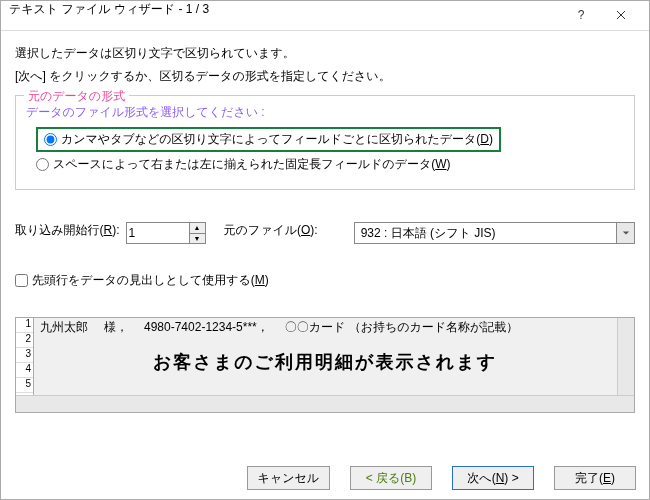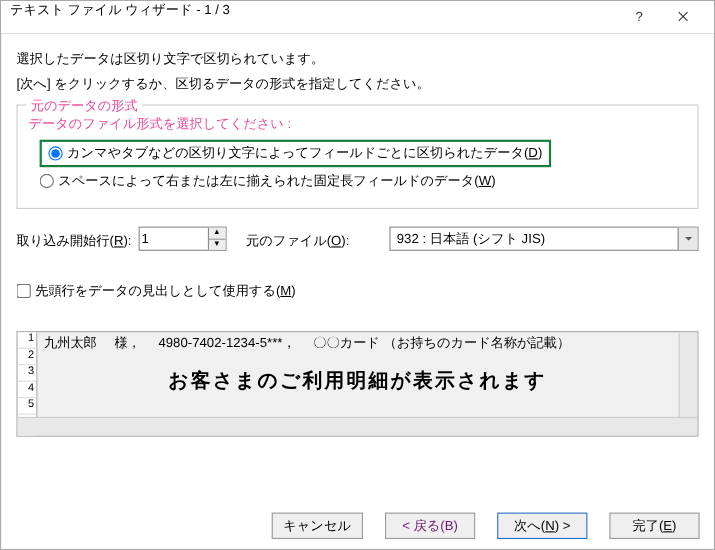--- a/index.html
+++ b/index.html
@@ -5,27 +5,27 @@
 *{box-sizing:border-box;margin:0;padding:0;font-family:"Meiryo UI","MS PGothic",sans-serif;font-size:12px;color:#000}
 body{background:#fff;width:650px;height:500px;overflow:hidden;border:1px solid #aaa}
 .titlebar{height:30px;background:#fff;display:flex;padding:0 8px;border-bottom:1px solid #ddd}
 .titlebar .title{flex:1;font-size:12px}
 .titlebar .tbtn{width:40px;height:28px;display:flex;align-items:center;justify-content:center;color:#333}
 .titlebar .tbtn svg{width:10px;height:10px;stroke:#333;stroke-width:1;fill:none}
 .content{padding:10px 14px 0 14px}
 .msg{margin:4px 0 6px 0}
 .fieldset{border:1px solid #ccc;padding:8px 10px 12px 10px;position:relative;margin-top:10px}
 .legend{position:absolute;top:-8px;left:8px;background:#fff;padding:0 4px;color:#ec4899}
-.ftxt{color:#ec4899;margin-bottom:6px}
+.ftxt{color:#8b5cf6;margin-bottom:6px}
 .radio-row{display:flex;align-items:center;margin:4px 0 4px 10px}
 .radio-row input{margin-right:4px}
 .redbox{border:2px solid #15803d;padding:2px 6px;display:inline-flex;align-items:center}
 .rlabel{color:#000}
 .rlabel .u{text-decoration:underline}
-.row{display:flex;align-items:flex-end;margin-top:16px}
+.row{display:flex;align-items:flex-start;margin-top:32px}
 .lbl{margin-right:6px}
 .spin{width:80px;height:22px;border:1px solid #888;display:flex;align-items:center;padding:0 2px;position:relative;background:#fff}
 .spin input{border:none;width:56px;outline:none}
 .spin .arrows{position:absolute;right:0;top:0;width:16px;height:100%;display:flex;flex-direction:column}
 .spin .arrows div{flex:1;border-left:1px solid #888;display:flex;align-items:center;justify-content:center;font-size:7px;background:#eee;border-bottom:1px solid #888}
 .spin .arrows div:last-child{border-bottom:none}
 .combo{height:22px;border:1px solid #888;display:flex;align-items:center;background:#fff;position:relative}
 .combo span{padding:0 6px;flex:1}
 .combo .dd{width:18px;height:100%;border-left:1px solid #888;background:#e8e8e8;display:flex;align-items:center;justify-content:center}
 .combo .dd svg{width:8px;height:8px;fill:#555}
@@ -34,21 +34,21 @@
 .preview{margin-top:28px;border:1px solid #aaa;height:96px;background:#f0f0f0;position:relative;overflow:hidden}
 .preview .gutter{position:absolute;left:0;top:0;width:18px;height:100%;background:#fff;border-right:1px solid #aaa}
 .preview .gutter div{height:15px;font-size:10px;text-align:right;padding-right:2px;color:#000;border-bottom:1px solid #ddd}
 .preview .line1{position:absolute;left:24px;top:1px;font-size:11px;white-space:nowrap}
 .preview .line1 span{margin-right:16px}
 .preview .big{position:absolute;left:0;right:0;top:32px;text-align:center;font-size:18px;font-weight:bold;letter-spacing:2px}
 .preview .sb{position:absolute;right:0;top:0;width:17px;bottom:17px;background:#e8e8e8;border-left:1px solid #ccc}
 .preview .sbh{position:absolute;left:0;right:0;bottom:0;height:17px;background:#e8e8e8;border-top:1px solid #ccc}
 .btnbar{position:absolute;bottom:10px;right:14px;display:flex;gap:20px}
 .btn{min-width:82px;height:24px;border:1px solid #999;background:#efefef;display:flex;align-items:center;justify-content:center;padding:0 10px;cursor:pointer}
-.btn.disabled{color:#701a75;cursor:default}
+.btn.disabled{color:#4d7c0f;cursor:default}
 .btn.primary{border:1.5px solid #2a6fc9}
 .u{text-decoration:underline}
 </style>
 </head>
 <body>
 
 <div class="titlebar">
   <div class="title">テキスト ファイル ウィザード - 1 / 3</div>
   <div class="tbtn">?</div>
   <div class="tbtn">

